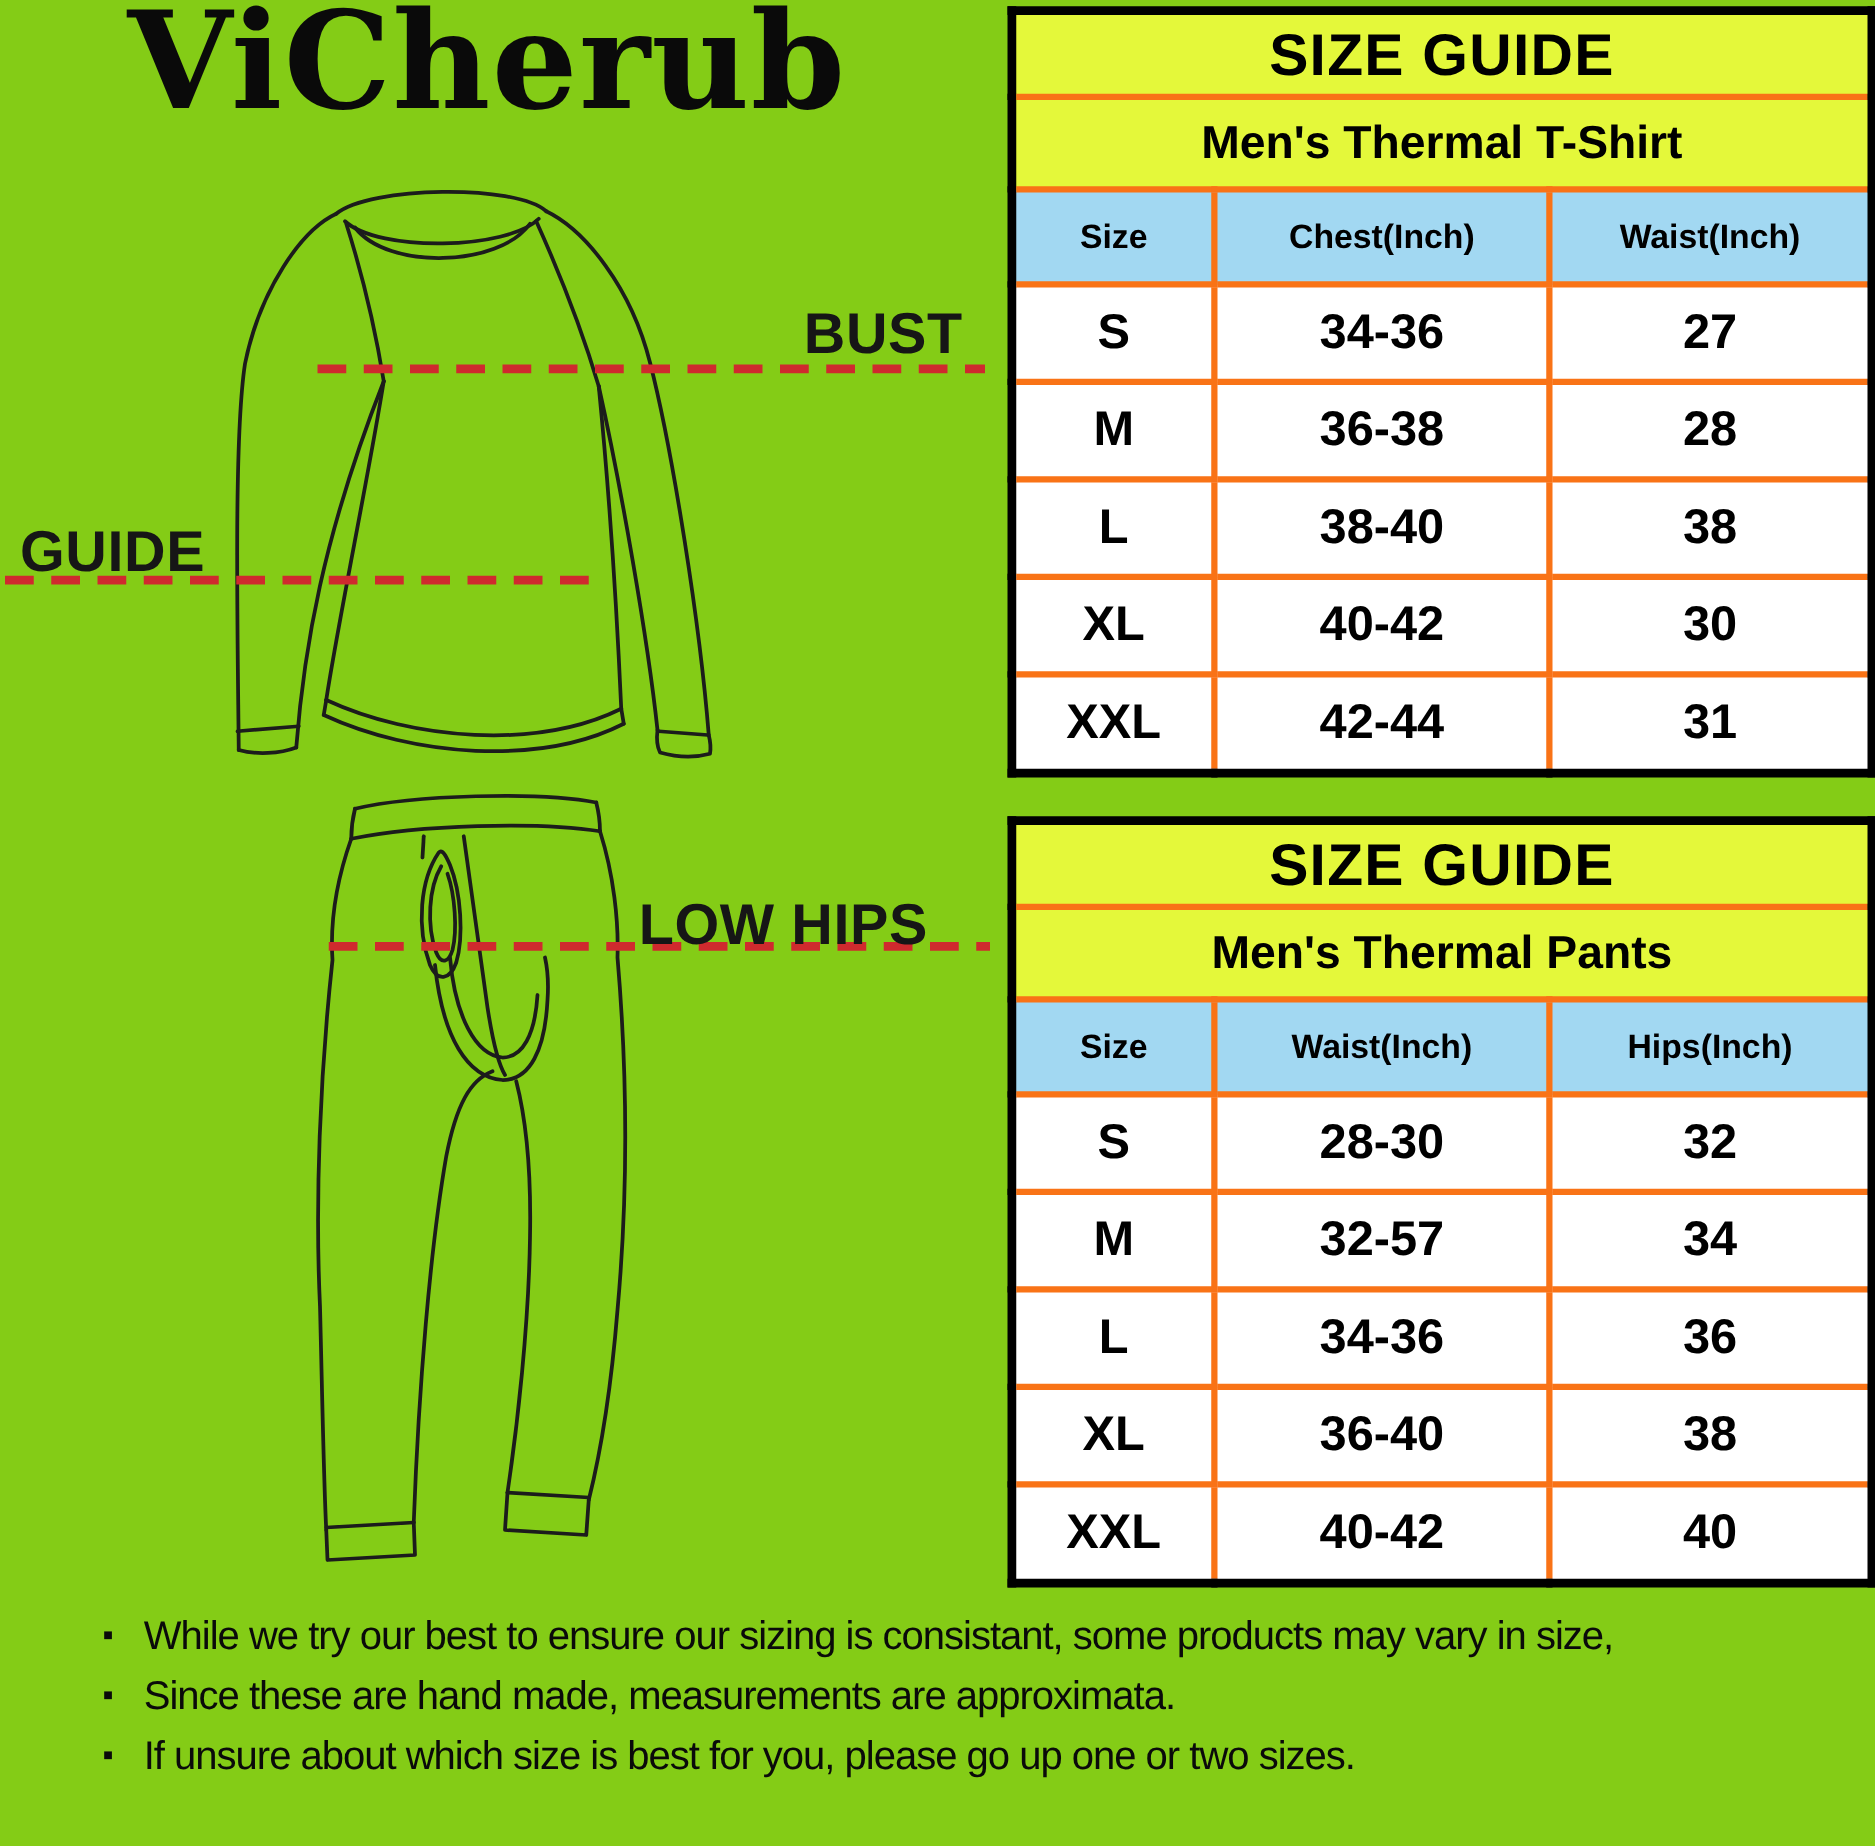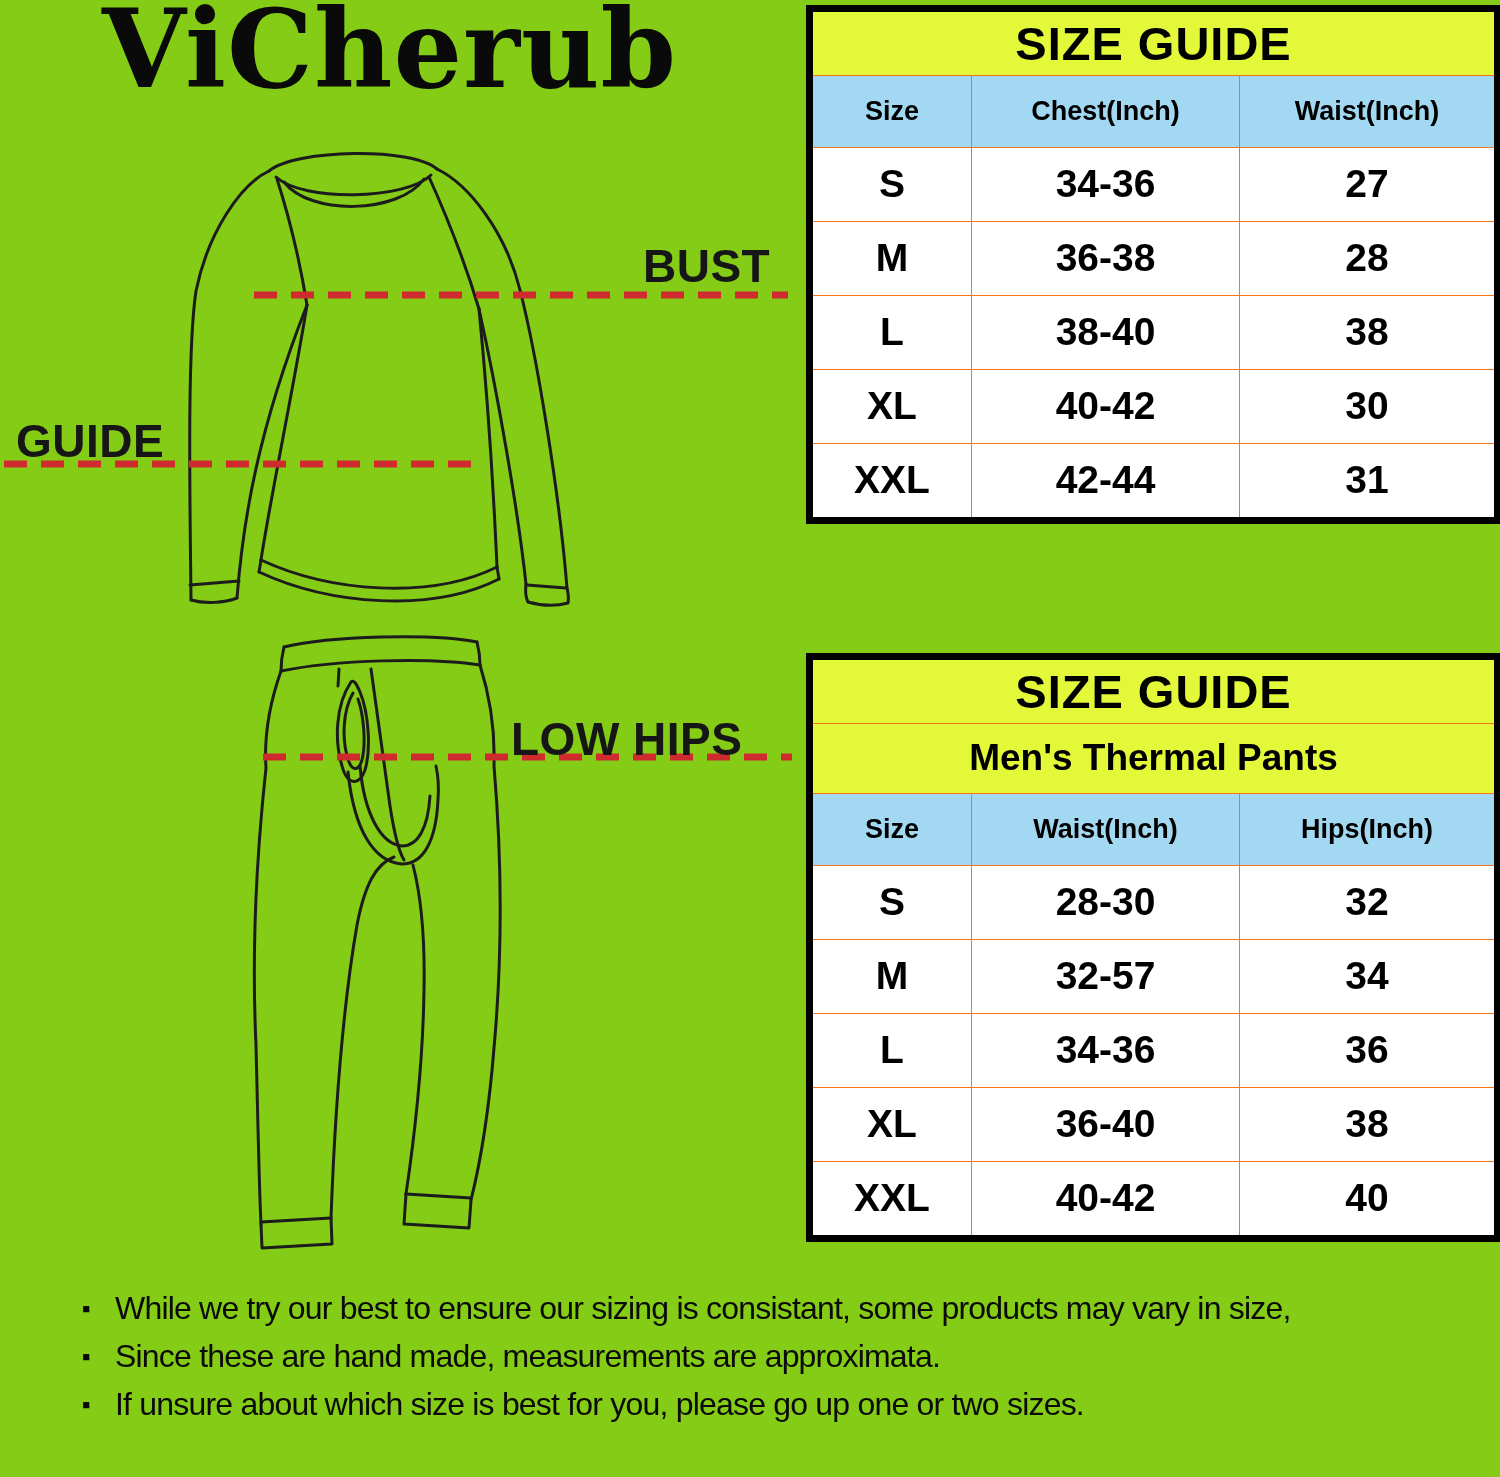--- a/index.html
+++ b/index.html
@@ -21,21 +21,21 @@
   #waist-label{left:16px;top:418px;}
   #lowhips-label{left:511px;top:697px;margin-top:19px;}
 
   table.sizetable{
     position:absolute;left:806px;width:688px;border-collapse:collapse;
     table-layout:fixed;border:7px solid #000;
   }
   #thermal-shirt-table{top:5px;}
   #thermal-pants-table{top:653px;}
   .sizetable td{
-    border:1px solid #f97316;text-align:center;vertical-align:middle;
+    border:5px solid #f97316;text-align:center;vertical-align:middle;
     font-weight:bold;padding:0;line-height:1.05;
   }
   tr.t-title td{background:#e4f83a;font-size:47px;height:63px;letter-spacing:1px;}
   tr.t-sub   td{background:#e4f83a;font-size:37px;height:69px;}
   tr.t-head  td{background:#a2d8f2;font-size:27px;height:71px;}
   tr.t-data  td{background:#ffffff;font-size:39px;height:73px;}
 
   .notes{
     position:absolute;left:82px;top:1284px;width:1416px;
     font-size:32px;letter-spacing:-0.8px;color:#0a0a0a;
@@ -118,20 +118,23 @@
 
   <table class="sizetable" id="thermal-shirt-table">
     <colgroup>
         <col style="width:162px">
         <col style="width:268px">
         <col style="width:258px">
       </colgroup>
     <tbody>
         <tr class="t-title">
           <td colspan="3">SIZE GUIDE</td>
+        </tr>
+    <tr class="t-sub">
+          <td colspan="3">Men's Thermal T-Shirt</td>
         </tr>
     <tr class="t-head">
       <td>Size</td>
       <td>Chest(Inch)</td>
       <td>Waist(Inch)</td>
     </tr>
     <tr class="t-data">
       <td>S</td>
       <td>34-36</td>
       <td>27</td>

